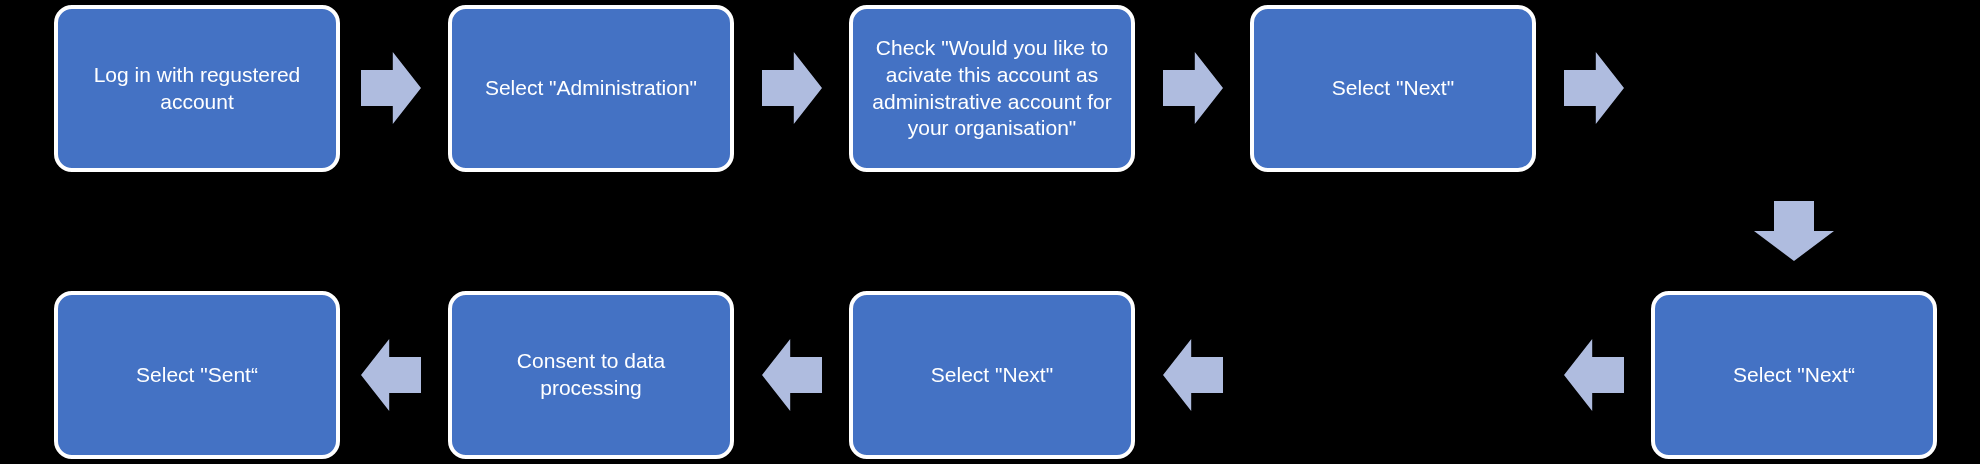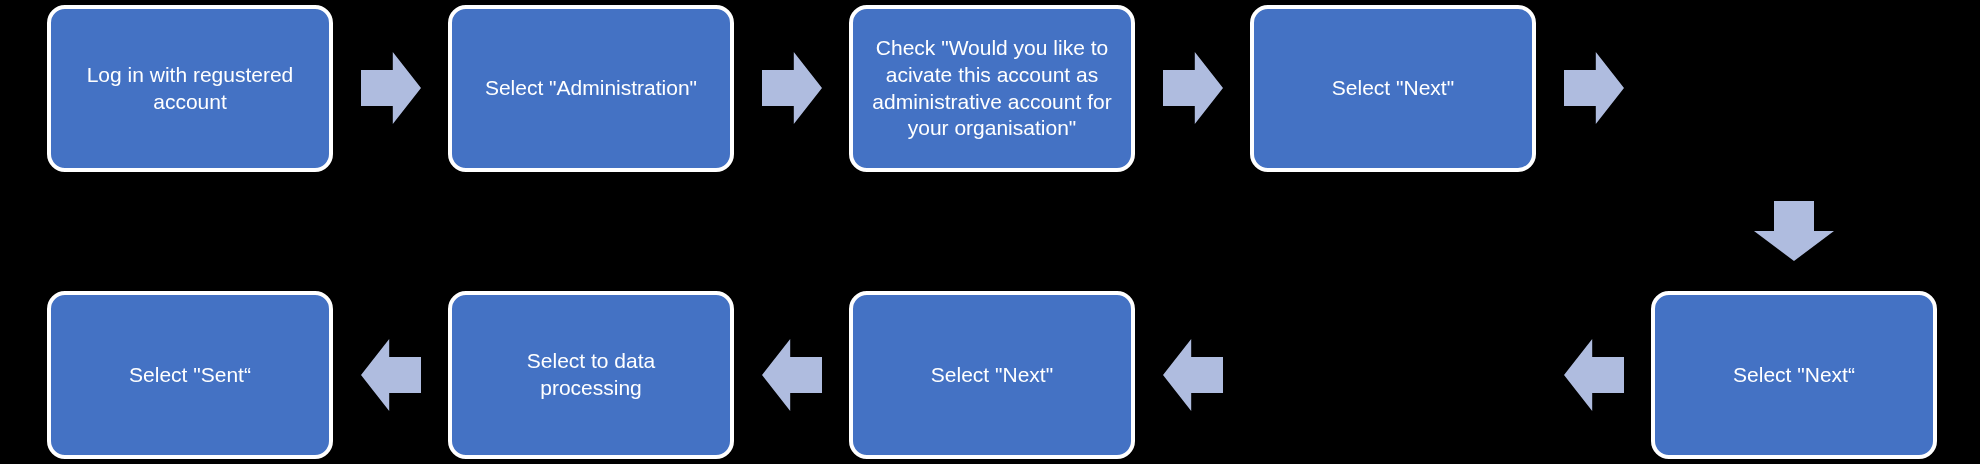--- a/index.html
+++ b/index.html
@@ -33,21 +33,21 @@
     padding: 6px 10px;
   }
   .flow-box .label {
     color: var(--text);
     font-size: 21px;
     line-height: 1.28;
     white-space: pre-line;
   }
   .row1 { top: 5px; }
   .row2 { top: 291px; height: 168px; }
-  .c1 { left: 47px; }
+  .c1 { left: 54px; }
   .c2 { left: 448px; }
   .c3 { left: 849px; }
   .c4 { left: 1250px; }
   .c5 { left: 1651px; }
   .arrow {
     position: absolute;
     background: var(--arrow-fill);
   }
   .arrow-right {
     width: 60px; height: 72px; top: 52px;
@@ -104,21 +104,21 @@
   <div class="arrow arrow-left g4"></div>
 
   <div class="arrow arrow-left g3"></div>
 
   <div class="flow-box row2 c3">
     <span class="label">Select "Next"</span>
   </div>
   <div class="arrow arrow-left g2"></div>
 
   <div class="flow-box row2 c2">
-    <span class="label">Select to data
+    <span class="label">Consent to data
 processing</span>
   </div>
   <div class="arrow arrow-left g1"></div>
 
   <div class="flow-box row2 c1">
     <span class="label">Select "Sent“</span>
   </div>
 
 </div>
 

